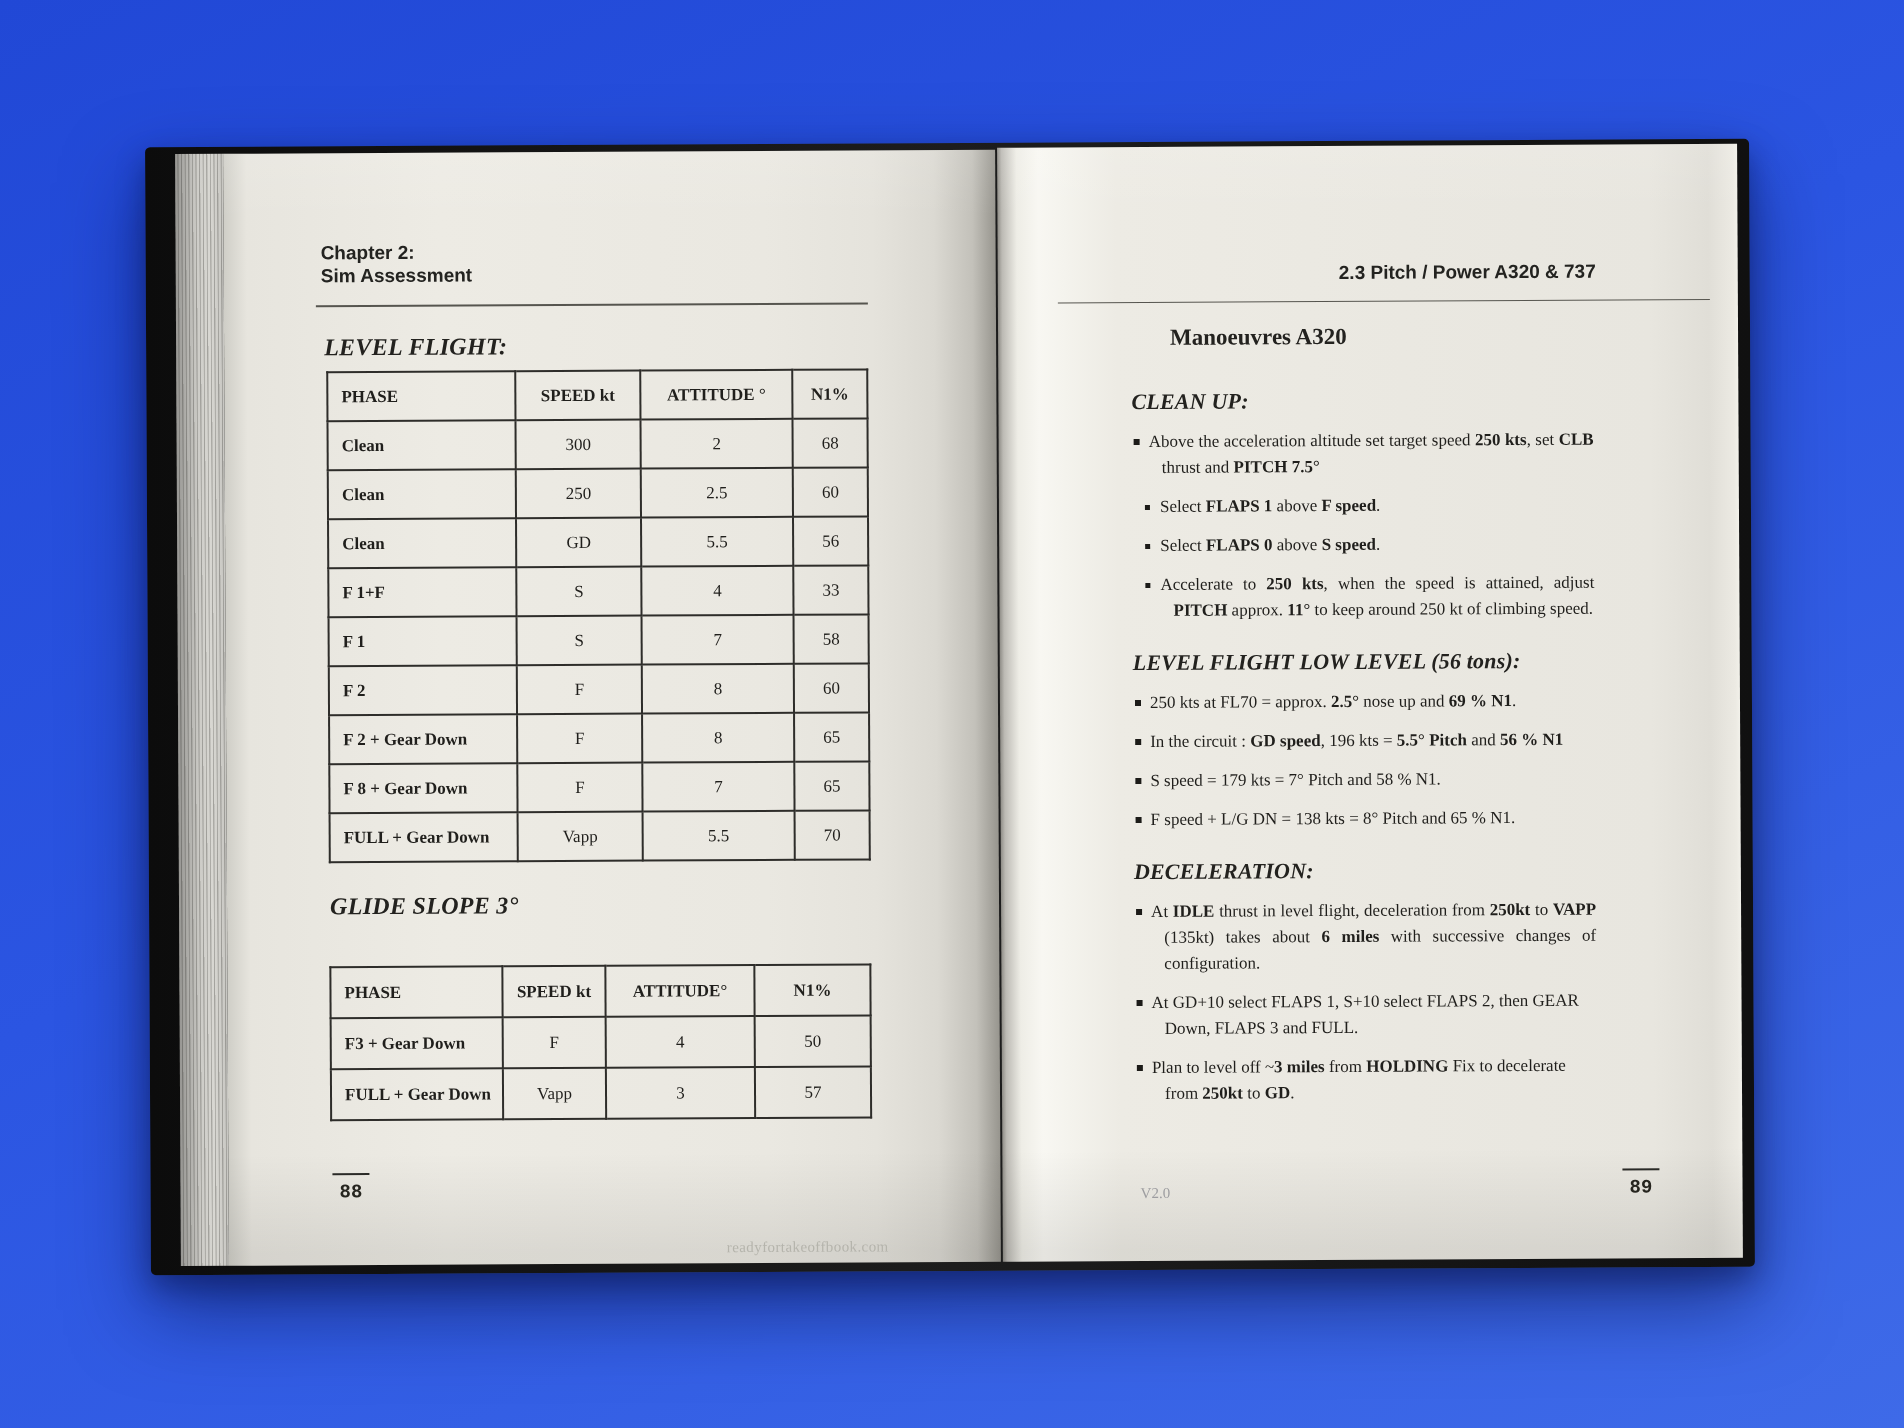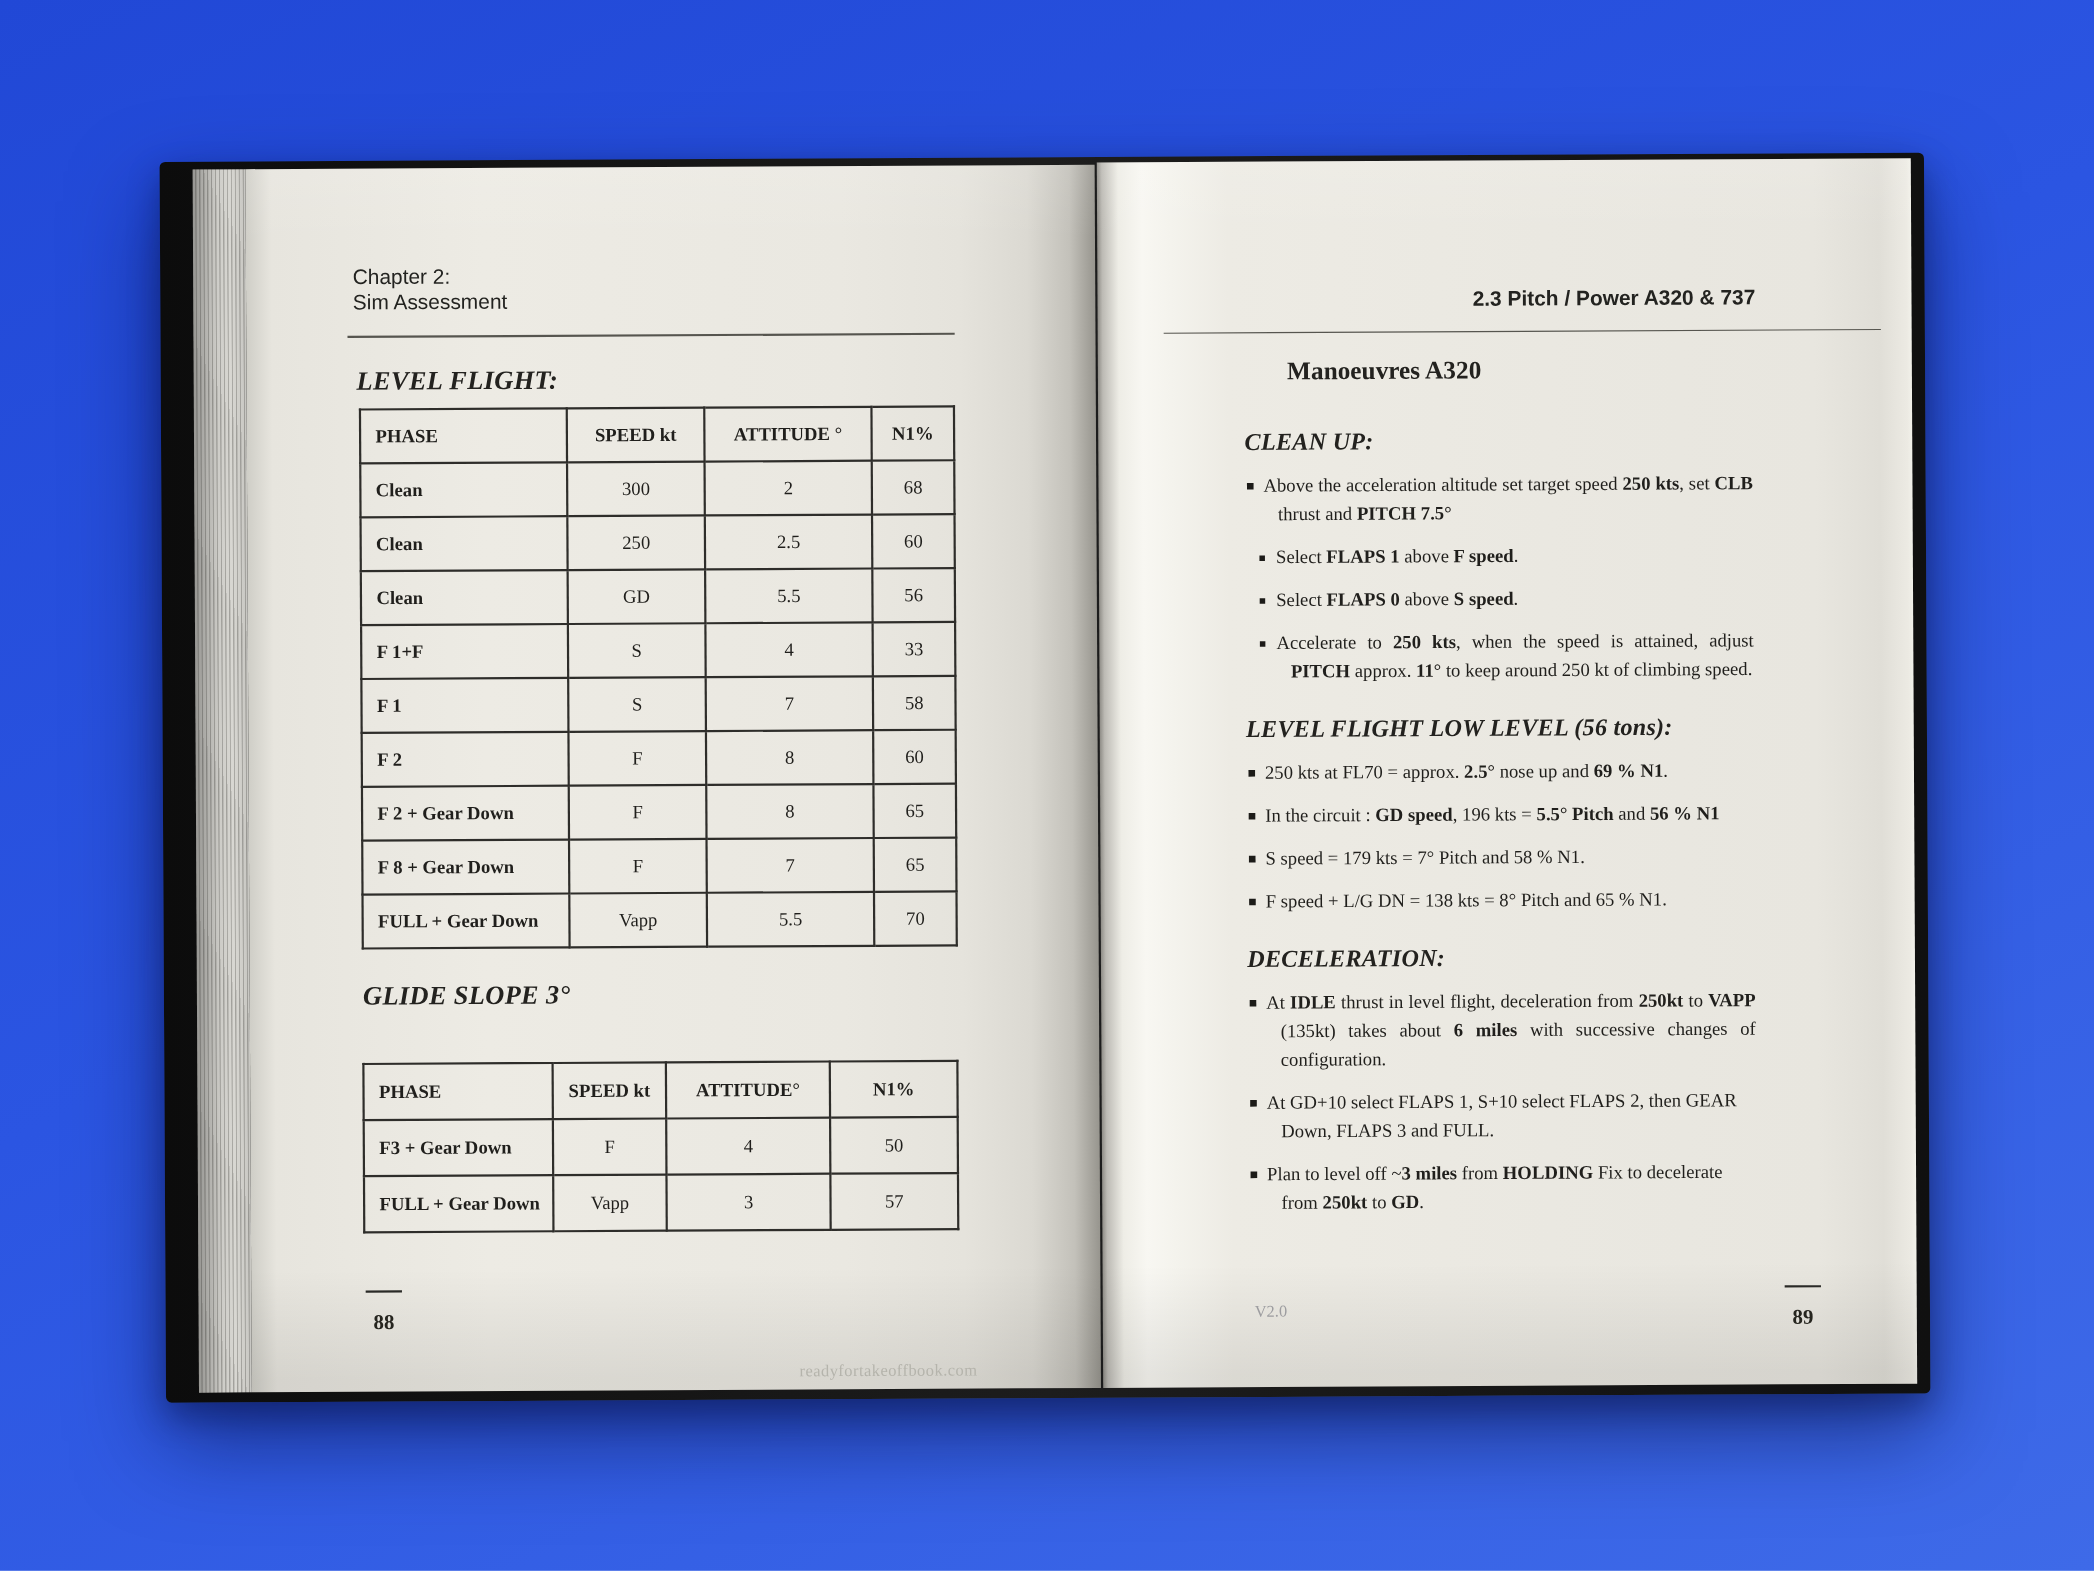--- a/index.html
+++ b/index.html
@@ -18,40 +18,40 @@
     background:linear-gradient(to right,rgba(0,0,0,.30),rgba(0,0,0,.05) 45%,rgba(0,0,0,0) 70%,rgba(0,0,0,.08) 100%);}
   .page{position:absolute;top:7px;bottom:9px;}
   .page::before{content:'';position:absolute;inset:0;pointer-events:none;
     background:linear-gradient(to bottom,rgba(255,255,255,.10),rgba(255,255,255,0) 6%,rgba(0,0,0,0) 90%,rgba(0,0,0,.08) 99%);}
   .page-left{left:78px;width:772px;
     background:linear-gradient(to right,#cfcec7 0%,#e7e5de 3%,#edebe4 28%,#eae8e1 70%,#e5e3dc 84%,#dbd9d2 92%,#c3c1ba 97%,#97958e 100%);}
   .page-right{left:852px;width:740px;top:5px;
     background:linear-gradient(to right,#8e8c86 0%,#bcbab4 0.6%,#eeede6 2.6%,#f8f7f2 5.5%,#f4f3ed 9%,#edebe4 16%,#eae8e1 55%,#e8e6df 88%,#e0ded7 96%,#eceae3 99.4%,#f2f1ea 100%);}
 
   .chap-header{position:absolute;left:97px;top:88px;font-family:"Liberation Sans",sans-serif;
-    font-weight:normal;font-size:19px;line-height:23px;color:#232320;}
+    font-weight:bold;font-size:19px;line-height:23px;color:#232320;}
   .rule{position:absolute;height:0;border-top:2px solid #56554f;}
   .rule-left{left:92px;top:152px;width:552px;}
   .rule-right{left:60px;top:155px;width:652px;border-top-width:1.5px;}
   .sec-title{position:absolute;font-weight:bold;font-style:italic;font-size:24px;color:#23221f;letter-spacing:.3px;}
   #lp-sec1{left:100px;top:181px;}
   #lp-sec2{left:103px;top:740px;}
 
   table{border-collapse:collapse;position:absolute;table-layout:fixed;background:transparent;}
   #table1{left:102px;top:218px;}
   #table2{left:102px;top:813px;}
   th,td{border:2px solid #2e2d2a;font-size:17px;color:#201f1c;text-align:center;vertical-align:middle;padding:0;}
   th{font-weight:bold;margin-top:16px;}
   th:first-child,td:first-child{text-align:left;padding-left:13px;}
   td:first-child{font-weight:bold;}
   .t1 tr{height:49px;}
   .t2 tr{height:51px;}
 
   .pagenum{position:absolute;font-weight:bold;font-size:19px;color:#26251f;}
-  .pagenum span{display:inline-block;border-top:2px solid #2a2a27;padding:17px 7px 0 7px;}
+  .pagenum span{display:inline-block;border-top:2px solid #2a2a27;padding:6px 7px 0 7px;font-family:Liberation Mono, monospace;}
   .pn-left{left:104px;top:1020px;}
   .pn-right{left:620px;top:1024px;}
   .watermark{position:absolute;left:498px;top:1088px;font-size:15px;color:#b5b4ac;letter-spacing:.4px;}
   .version{position:absolute;left:138px;top:1038px;font-size:15px;color:#9d9da0;}
 
   .rp-header{position:absolute;top:116px;right:142px;font-family:"Liberation Sans",sans-serif;
     font-weight:bold;font-size:19px;color:#232320;}
   .rp-title{position:absolute;left:172px;top:178px;font-weight:bold;font-size:23px;color:#23221f;text-align:center;}
   .rp-content{position:absolute;left:133px;top:242px;width:462px;}
   .rp-content h3{font-weight:bold;font-style:italic;font-size:22px;color:#23221f;margin:26px 0 14px 0;letter-spacing:.2px;}

